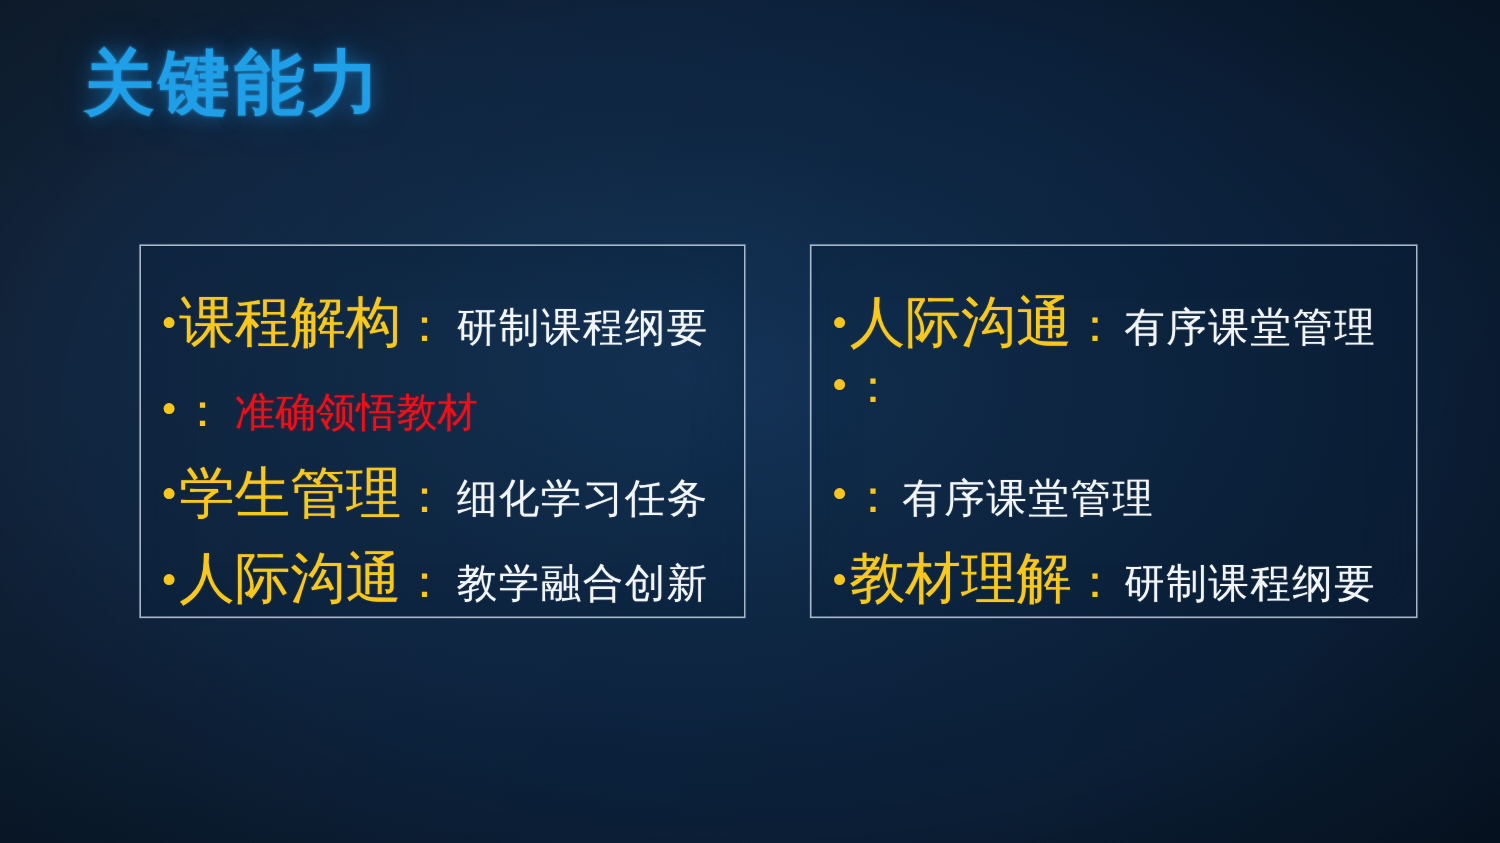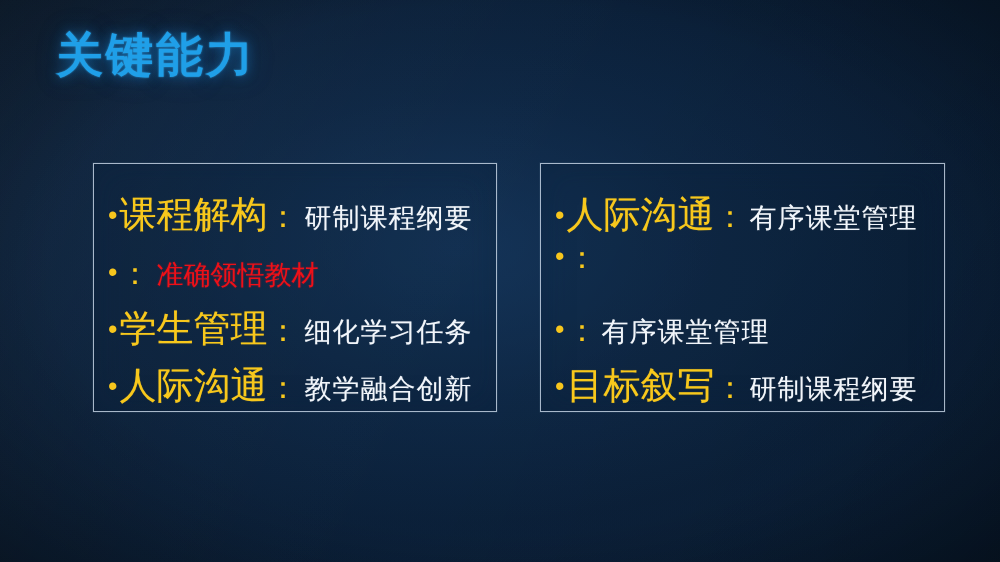--- a/index.html
+++ b/index.html
@@ -192,21 +192,21 @@
       </div>
 
       <div class="bullet-row">
         <span class="bullet-dot">•</span>
         <span class="bullet-colon">：</span>
         <span class="bullet-desc">有序课堂管理</span>
       </div>
 
       <div class="bullet-row">
         <span class="bullet-dot">•</span>
-        <span class="bullet-label">目标叙写</span>
+        <span class="bullet-label">教材理解</span>
         <span class="bullet-colon">：</span>
         <span class="bullet-desc">研制课程纲要</span>
       </div>
 
     </div>
 
   </div>
 </div>
 
 </body></html>

